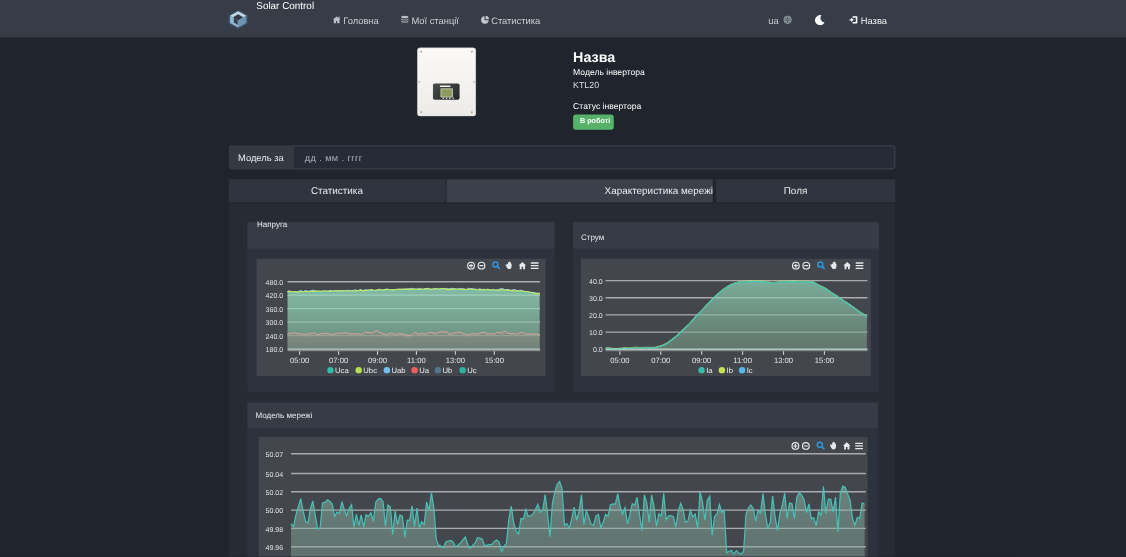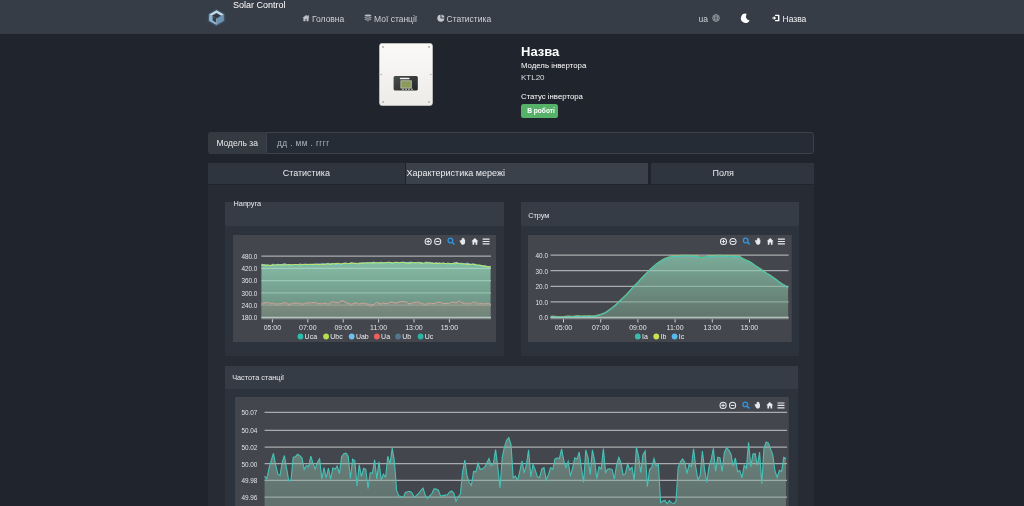--- a/index.html
+++ b/index.html
@@ -79,33 +79,33 @@
 <div class="t" style="left:521px;top:91.7px;font-size:7.8px;font-weight:normal;color:#ffffff">Статус інвертора</div>
 <div class="abs" style="left:521px;top:103.5px;width:37.4px;height:14px;background:#57b269;border-radius:2.5px"></div>
 <div class="t" style="left:527.2px;top:107.2px;font-size:6.6px;font-weight:bold;color:#ffffff">В роботі</div>
 <div class="abs" style="left:207.7px;top:131.5px;width:58px;height:22.5px;background:#343a42;border-radius:3px 0 0 3px"></div>
 <div class="t" style="left:216.4px;top:138px;font-size:8.5px;color:#e8eaec">Модель за</div>
 <div class="abs" style="left:265.6px;top:131.5px;width:548px;height:22.5px;background:#262c36;border:1px solid #3b424e;border-radius:0 3px 3px 0;box-sizing:border-box"></div>
 <div class="t" style="left:277px;top:138px;font-size:8.3px;color:#adb4bc;letter-spacing:0.4px">дд . мм . гггг</div>
 <div class="abs" style="left:207.7px;top:162.7px;width:197.2px;height:21.8px;background:#2f353f"></div>
 <div class="t" style="left:207.7px;top:168.2px;width:197.2px;text-align:center;font-size:9px;color:#e9ebed">Статистика</div>
 <div class="abs" style="left:406.4px;top:162.7px;width:241.8px;height:21.8px;background:#3a414b"></div>
-<div class="t" style="left:406.4px;top:168.2px;width:241.8px;text-align:left;font-size:9px;color:#eceef0">Характеристика мережі</div>
+<div class="t" style="left:406.4px;top:168.2px;width:241.8px;text-align:right;font-size:9px;color:#eceef0">Характеристика мережі</div>
 <div class="abs" style="left:651.2px;top:162.7px;width:162.5px;height:21.8px;background:#2f353f"></div>
 <div class="t" style="left:651.2px;top:168.2px;width:144px;text-align:center;font-size:9px;color:#e9ebed">Поля</div>
 <div class="abs" style="left:207.7px;top:184.5px;width:606px;height:321.5px;background:#262b34"></div>
 <div class="abs" style="left:225.4px;top:201.8px;width:279.1px;height:154.7px;background:#2d333d"></div>
 <div class="abs" style="left:225.4px;top:201.8px;width:279.1px;height:24.7px;background:#363c46"></div>
 <div class="t" style="left:233.6px;top:199px;font-size:7.3px;font-weight:400;color:#e9ebed">Напруга</div>
 <div class="abs" style="left:521.2px;top:201.8px;width:277.4px;height:154.7px;background:#2d333d"></div>
 <div class="abs" style="left:521.2px;top:201.8px;width:277.4px;height:24.7px;background:#363c46"></div>
 <div class="t" style="left:528.2px;top:211.3px;font-size:7.3px;font-weight:400;color:#e9ebed">Струм</div>
 <div class="abs" style="left:225.4px;top:365.7px;width:572.6px;height:140.3px;background:#2d333d"></div>
 <div class="abs" style="left:225.4px;top:365.7px;width:572.6px;height:23.3px;background:#363c46"></div>
-<div class="t" style="left:232.2px;top:372.8px;font-size:7.3px;font-weight:500;color:#e9ebed">Частота станції</div>
+<div class="t" style="left:232.2px;top:372.8px;font-size:7.3px;font-weight:500;color:#e9ebed">Модель мережі</div>
 <svg class="abs" style="left:232.6px;top:234.8px" width="263.4" height="107.4" viewBox="232.6 234.8 263.4 107.4">
 <rect x="232.6" y="234.8" width="263.4" height="107.4" fill="#43464c"></rect>
 <line x1="261.0" y1="255.90" x2="490.6" y2="255.90" stroke="rgba(255,255,255,0.55)" stroke-width="1.25"></line>
 <text x="257.0" y="258.80" text-anchor="end" font-size="6.4" fill="#e3e5e7">480.0</text>
 <line x1="261.0" y1="268.15" x2="490.6" y2="268.15" stroke="rgba(255,255,255,0.55)" stroke-width="1.25"></line>
 <text x="257.0" y="271.05" text-anchor="end" font-size="6.4" fill="#e3e5e7">420.0</text>
 <line x1="261.0" y1="280.40" x2="490.6" y2="280.40" stroke="rgba(255,255,255,0.55)" stroke-width="1.25"></line>
 <text x="257.0" y="283.30" text-anchor="end" font-size="6.4" fill="#e3e5e7">360.0</text>
 <line x1="261.0" y1="292.65" x2="490.6" y2="292.65" stroke="rgba(255,255,255,0.55)" stroke-width="1.25"></line>
 <text x="257.0" y="295.55" text-anchor="end" font-size="6.4" fill="#e3e5e7">300.0</text>

